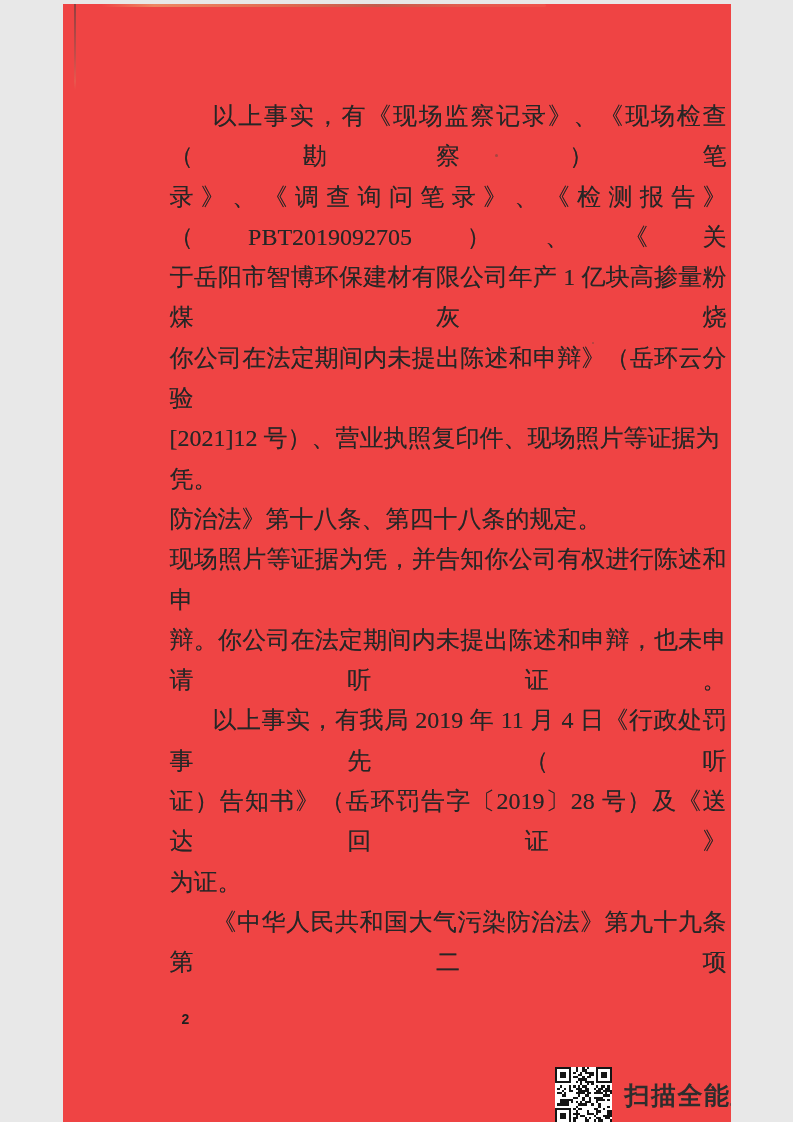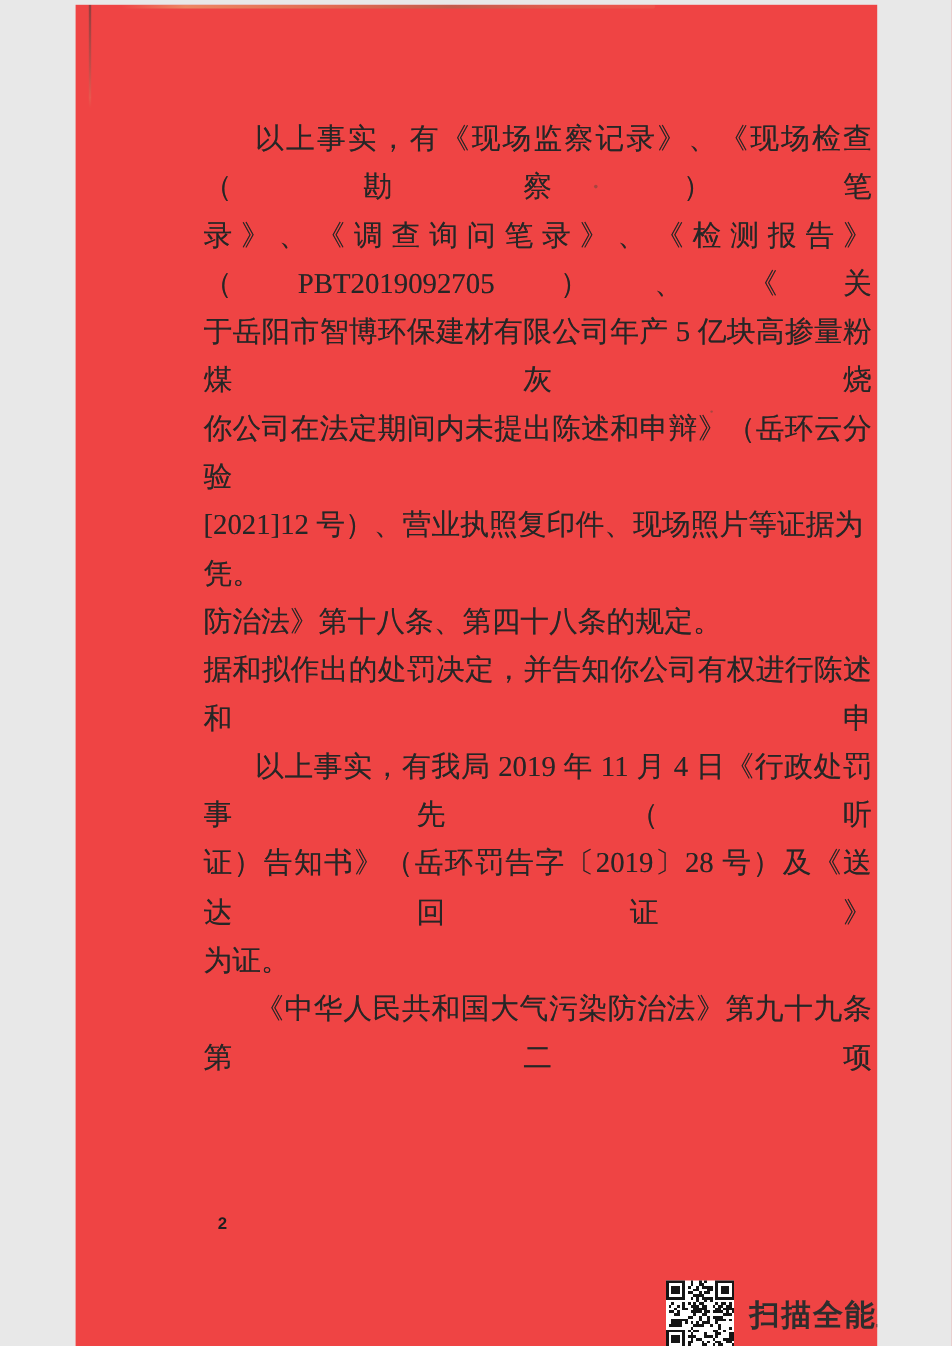--- a/index.html
+++ b/index.html
@@ -69,25 +69,26 @@
 
 <div class="page">
   <div class="artifact-top"></div>
   <div class="artifact-left"></div>
   <div class="speck s1"></div>
   <div class="speck s2"></div>
 
   <main class="doc-body" id="doc-body">
       <div class="line justify indent">以上事实，有《现场监察记录》、《现场检查（勘察）笔</div>
       <div class="line justify">录》、《调查询问笔录》、《检测报告》（PBT2019092705）、《关</div>
-      <div class="line justify">于岳阳市智博环保建材有限公司年产 5 亿块高掺量粉煤灰烧</div>
+      <div class="line justify">于岳阳市智博环保建材有限公司年产 1 亿块高掺量粉煤灰烧</div>
       <div class="line justify">你公司在法定期间内未提出陈述和申辩》（岳环云分验</div>
       <div class="line">[2021]12 号）、营业执照复印件、现场照片等证据为凭。</div>
       <div class="line">防治法》第十八条、第四十八条的规定。</div>
-      <div class="line justify">据和拟作出的处罚决定，并告知你公司有权进行陈述和申</div>
+      <div class="line justify">现场照片等证据为凭，并告知你公司有权进行陈述和申</div>
+      <div class="line justify">辩。你公司在法定期间内未提出陈述和申辩，也未申请听证。</div>
       <div class="line justify indent">以上事实，有我局 2019 年 11 月 4 日《行政处罚事先（听</div>
       <div class="line justify">证）告知书》（岳环罚告字〔2019〕28 号）及《送达回证》</div>
       <div class="line">为证。</div>
       <div class="line justify indent">《中华人民共和国大气污染防治法》第九十九条第二项</div>
     </main>
 
   <div class="page-num">2</div>
 
   <footer class="wm">
     <svg class="qr" id="qr" viewBox="0 0 25 25" shape-rendering="crispEdges">

